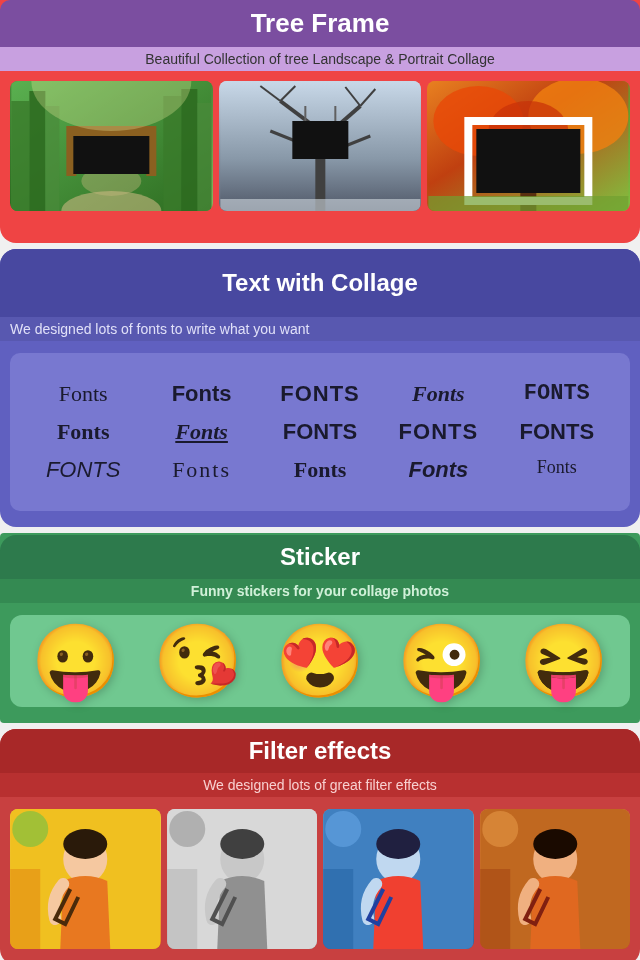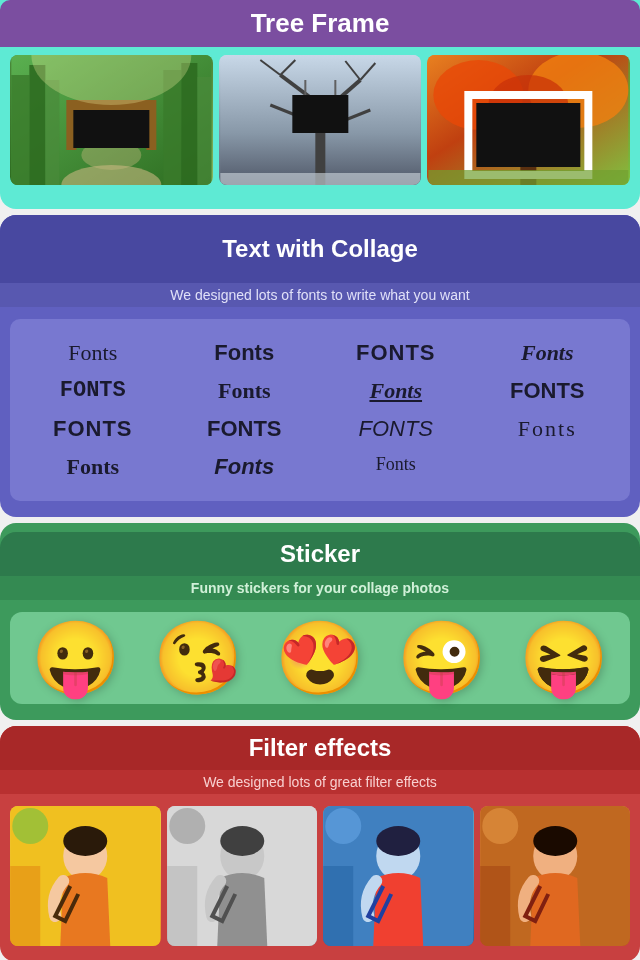--- a/index.html
+++ b/index.html
@@ -6,22 +6,22 @@
     body {
       width: 640px;
       min-height: 960px;
       font-family: Arial, sans-serif;
       background: #f0f0f0;
       overflow-x: hidden;
     }
 
     
     .tree-frame-section {
-      background: #5eead4;
-      padding: 12px 10px 24px;
+      background: #ef4444;
+      padding: 12px 10px 32px;
       border-radius: 0 0 16px 16px;
     }
     .tree-frame-section .section-title {
       text-align: center;
       font-size: 26px;
       font-weight: bold;
       color: white;
       background: #7b4ea0;
       padding: 8px 10px;
       border-radius: 10px 10px 0 0;
@@ -68,34 +68,33 @@
       text-align: center;
       font-size: 24px;
       font-weight: bold;
       color: white;
       background: #4848a0;
       padding: 20px 10px;
       border-radius: 16px 16px 0 0;
       margin: 0 -10px 6px -10px;
     }
     .text-collage-section .section-subtitle {
-      text-align: center;
       font-size: 14px;
       color: #e0e0f8;
       margin-bottom: 12px;
       background: #5858b0;
-      padding: 4px 24px;
+      padding: 4px 10px;
       margin: -6px -10px 12px -10px;
     }
     .fonts-grid {
       display: grid;
-      grid-template-columns: repeat(4, 1fr);
+      grid-template-columns: repeat(5, 1fr);
       gap: 4px 20px;
       background: #7878d0;
-      padding: 17px;
+      padding: 24px;
       border-radius: 10px;
     }
     .font-item {
       text-align: center;
       padding: 4px 2px;
       color: #1a1a2e;
       font-size: 22px;
     }
     .font-1 { font-family: 'Times New Roman', serif; font-weight: normal; }
     .font-2 { font-family: Arial, sans-serif; font-weight: bold; }
@@ -110,22 +109,22 @@
     .font-11 { font-family: Impact, sans-serif; font-style: italic; }
     .font-12 { font-family: 'Times New Roman', serif; letter-spacing: 2px; }
     .font-13 { font-family: Georgia, serif; font-weight: bold; }
     .font-14 { font-family: Arial, sans-serif; font-weight: bold; font-style: italic; }
     .font-15 { font-family: 'Palatino', serif; font-size: 18px; }
 
     
     .sticker-section {
       background: #3d9a5c;
       margin-top: 6px;
-      padding: 9px 10px 16px;
-      border-radius: 16px;
+      padding: 2px 10px 16px;
+      border-radius: 4px;
     }
     .sticker-section .section-title {
       text-align: center;
       font-size: 24px;
       font-weight: bold;
       color: white;
       background: #2d7a4c;
       padding: 8px 10px;
       border-radius: 16px 16px 0 0;
       margin: 0 -10px 6px -10px;
@@ -210,20 +209,21 @@
       height: 100%;
       position: absolute;
       top: 0; left: 0;
     }
   </style>
 </head>
 <body>
 
 <section class="tree-frame-section">
   <div class="section-title">Tree Frame</div>
+  <div class="section-subtitle">Beautiful Collection of tree Landscape &amp; Portrait Collage</div>
   <div class="tree-images">
 
     <div class="tree-img-placeholder tree-img-1">
       <svg class="person-svg" viewBox="0 0 200 130" xmlns="http://www.w3.org/2000/svg">
 
         <defs>
           <linearGradient id="forestGrad" x1="0%" y1="0%" x2="100%" y2="100%">
             <stop offset="0%" style="stop-color:#5ab050;stop-opacity:1"></stop>
             <stop offset="100%" style="stop-color:#2d6b20;stop-opacity:1"></stop>
           </linearGradient>

